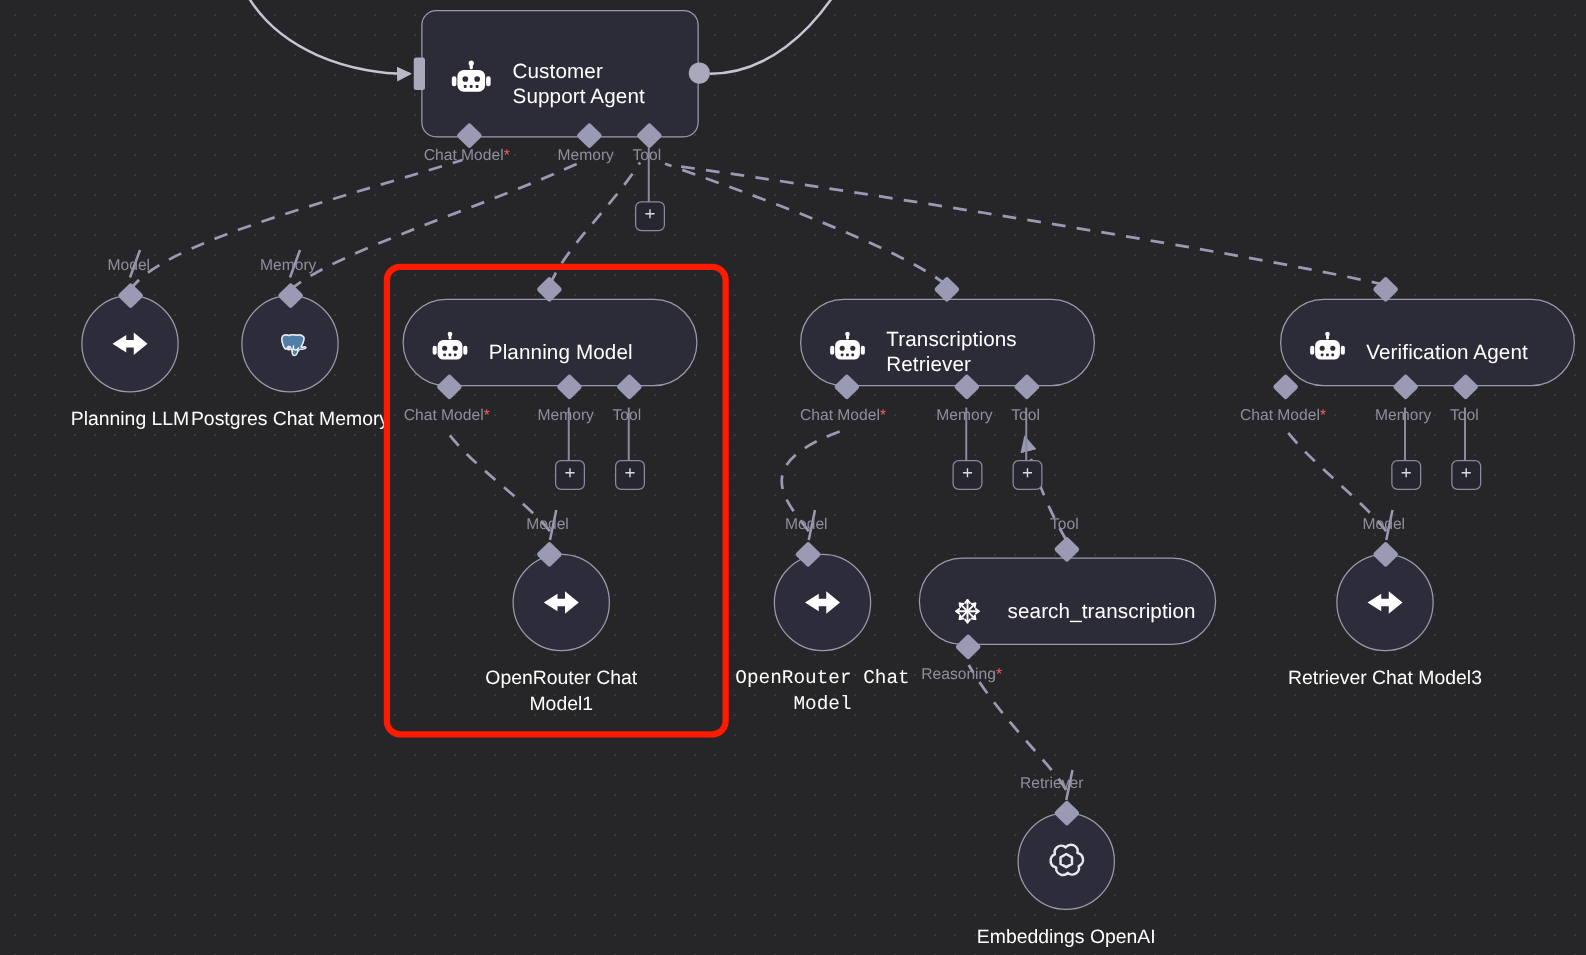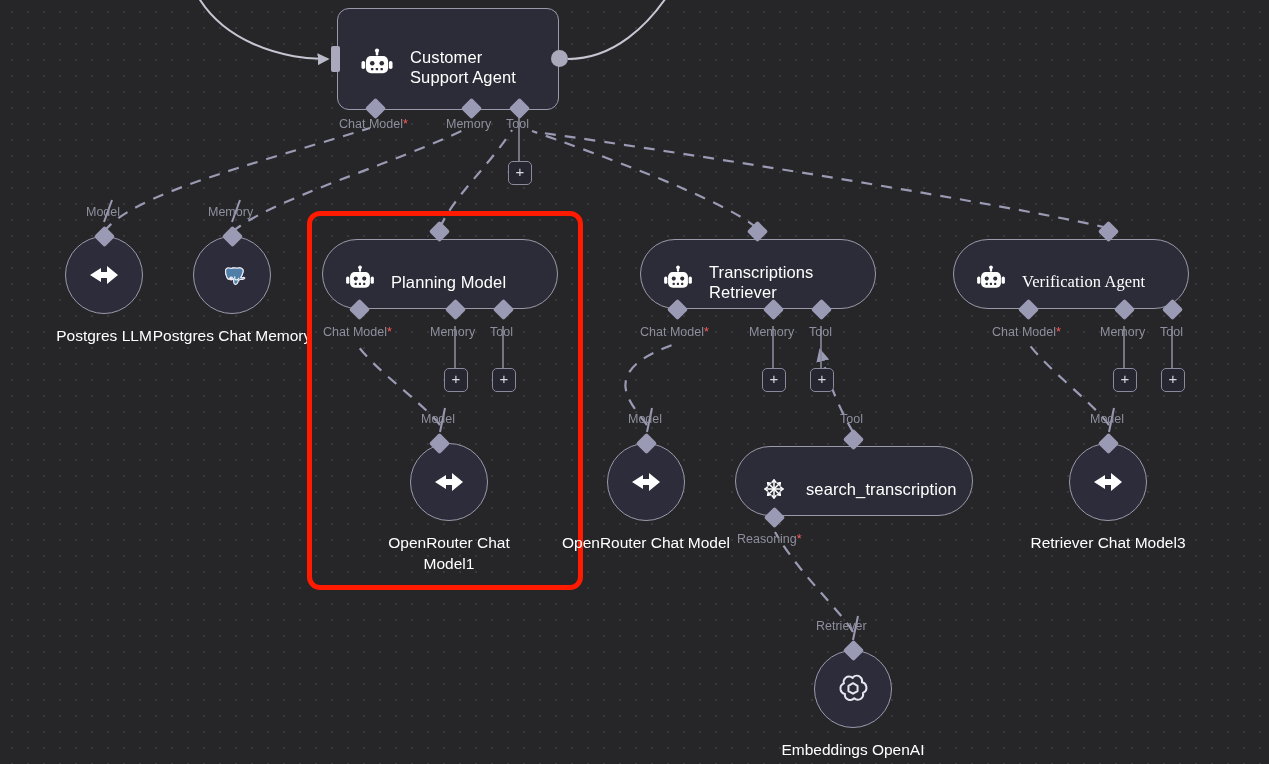--- a/index.html
+++ b/index.html
@@ -154,21 +154,21 @@
   <div class="plus" style="left:508px;top:161px;">+</div>
 
   <div class="circ-wrap" style="left:19px;top:236px;">
     <div class="circ">
       <span class="icon">
         <svg width="40" height="40" viewBox="0 0 40 40" fill="#fff">
           <path d="M6 20 L17 13 L17 17 L23 17 L23 11 L34 20 L23 29 L23 23 L17 23 L17 27 Z"></path>
         </svg>
       </span>
     </div>
-    <div class="circ-caption">Postgres LLM</div>
+    <div class="circ-caption">Planning LLM</div>
   </div>
   <div class="dia" style="left:97px;top:229px;"></div>
   <div class="port" style="left:86px;top:205px;">Model</div>
 
   <div class="circ-wrap" style="left:147px;top:236px;">
     <div class="circ">
       <span class="icon">
         <svg width="34" height="34" viewBox="0 0 32 32">
           <g fill="#4f7fa8" stroke="#e9e9f2" stroke-width="1.1" stroke-linejoin="round">
             <path d="M22.5 21.8c.2-1.7.14-1.95 1.4-1.68l.33.03c.97.05 2.24-.16 2.98-.51 1.6-.75.58-1.66-1.06-1.22-1.87.5-1.94-.13-1.94-.13 1.93-2.87 2.74-6.5 2.04-7.4-1.9-2.43-5.2-1.28-5.25-1.25h-.02a17.9 17.9 0 00-3.36-.35c-.9-.02-1.58.23-2.1.62 0 0-5.87-2.42-5.6 3.04.06 1.16 1.67 8.8 3.64 6.5.72-.84 1.42-1.56 1.42-1.56.37.25.81.37 1.27.33l.04-.03c-.1.14-.1.25 0 .41-.55.62-.39.73-1.49.96-1.12.23-.46.64-.03.75.52.13 1.73.32 2.55-.83l-.03.13c.22.17.2 1.25.24 2.02.03.77.08 1.49.24 1.91.16.43.35 1.53 1.83 1.22 1.24-.27 2.2-.65 2.28-4.22"></path>
@@ -238,21 +238,21 @@
   <div class="dia" style="left:814px;top:302px;"></div>
 
   <div class="port" style="left:640px;top:325px;">
     <span>Chat Model</span><span class="req">*</span>
   </div>
   <div class="port" style="left:749px;top:325px;">Memory</div>
   <div class="port" style="left:809px;top:325px;">Tool</div>
   <div class="plus" style="left:762px;top:368px;">+</div>
   <div class="plus" style="left:810px;top:368px;">+</div>
 
-  <div class="node agent" style="left:953px;top:239px;width:236px;height:70px;font-family:Liberation Serif, serif;">
+  <div class="node agent" style="left:1024px;top:239px;width:236px;height:70px;">
     <span class="icon">
       <svg width="34" height="34" viewBox="0 0 24 24" fill="#fff">
         <rect x="11.2" y="1.5" width="1.6" height="3.2" rx=".6"></rect>
         <circle cx="12" cy="1.6" r="1.3"></circle>
         <rect x="5" y="5" width="14" height="11" rx="3.2"></rect>
         <rect x="2.2" y="8.2" width="2.3" height="5" rx="1.1"></rect>
         <rect x="19.5" y="8.2" width="2.3" height="5" rx="1.1"></rect>
         <circle cx="9" cy="9.6" r="1.45" fill="#2c2c39"></circle>
         <circle cx="15" cy="9.6" r="1.45" fill="#2c2c39"></circle>
         <rect x="8.2" y="12.6" width="1.5" height="1.5" rx=".4" fill="#2c2c39"></rect>
@@ -281,21 +281,21 @@
         <svg width="40" height="40" viewBox="0 0 40 40" fill="#fff">
           <path d="M6 20 L17 13 L17 17 L23 17 L23 11 L34 20 L23 29 L23 23 L17 23 L17 27 Z"></path>
         </svg>
       </span>
     </div>
     <div class="circ-caption">OpenRouter Chat Model1</div>
   </div>
   <div class="dia" style="left:432px;top:436px;"></div>
   <div class="port" style="left:421px;top:412px;">Model</div>
 
-  <div class="circ-wrap" style="left:561px;top:443px;">
+  <div class="circ-wrap" style="left:573px;top:443px;font-family:Liberation Mono, monospace;">
     <div class="circ">
       <span class="icon">
         <svg width="40" height="40" viewBox="0 0 40 40" fill="#fff">
           <path d="M6 20 L17 13 L17 17 L23 17 L23 11 L34 20 L23 29 L23 23 L17 23 L17 27 Z"></path>
         </svg>
       </span>
     </div>
     <div class="circ-caption">OpenRouter Chat Model</div>
   </div>
   <div class="dia" style="left:639px;top:436px;"></div>

